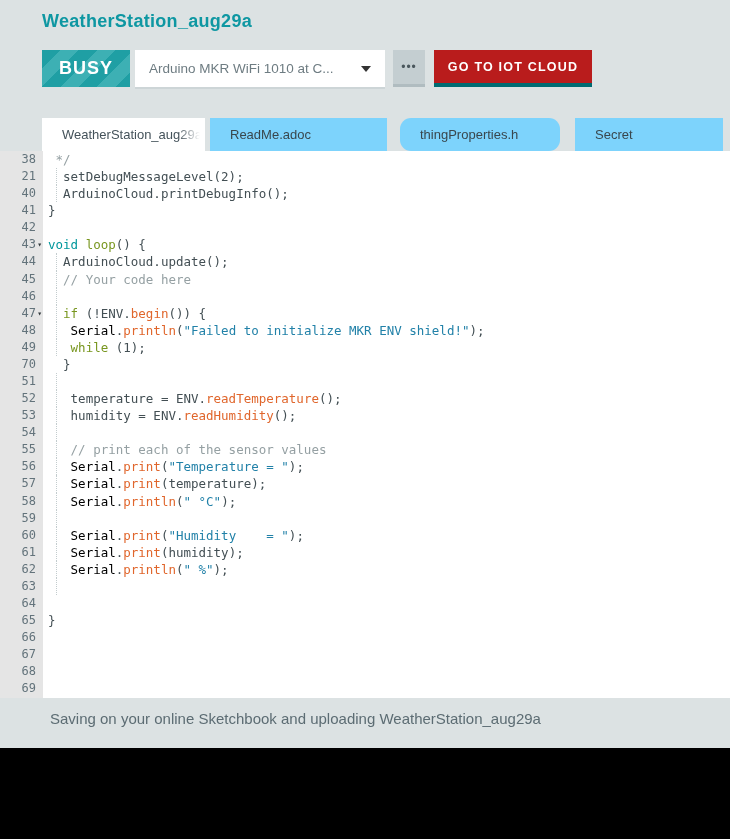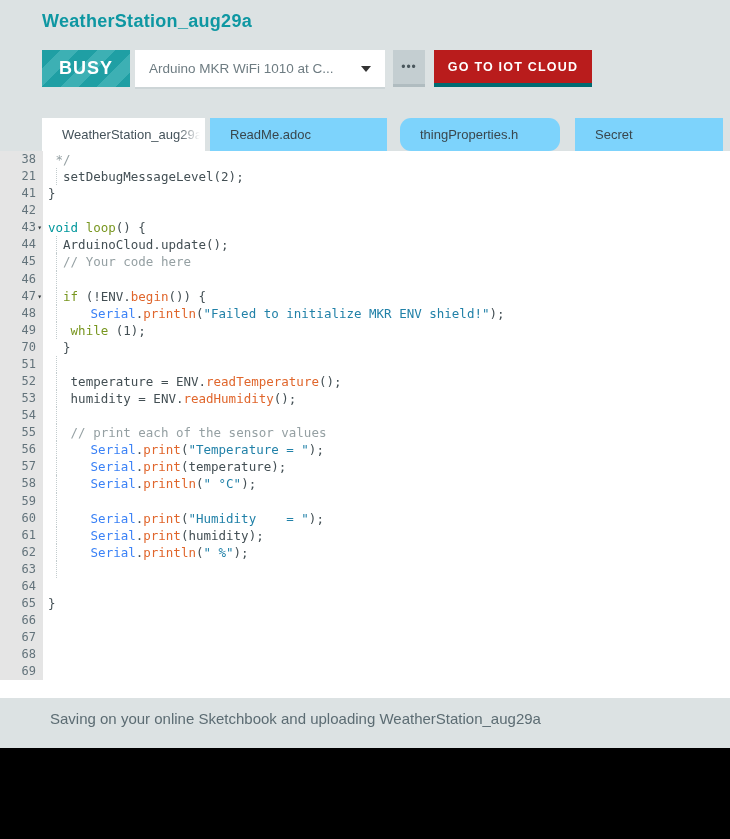--- a/index.html
+++ b/index.html
@@ -44,21 +44,21 @@
   .code-row { display:flex; height:17.09px; line-height:17.09px; }
   .gutter-cell { width:43px; flex:0 0 43px; background:#e5e5e5; color:#63737b; font-size:12px;
     text-align:right; padding-right:7px; position:relative; }
   .fold { position:absolute; right:1px; top:0; font-size:8px; color:#30383c; line-height:17px; }
   .code-cell { flex:1; padding-left:5px; position:relative; white-space:pre; color:#434f54; }
   .guide { position:absolute; left:13px; top:0; bottom:0; border-left:1px dotted #c3ccce; }
   .tok-p { color:#434f54; }
   .tok-k { color:#78961f; }
   .tok-t { color:#00979c; }
   .tok-f { color:#e0662c; }
-  .tok-s { color:#3b82f6;margin-left:20px; }
+  .tok-s { color:#000000; }
   .tok-str { color:#2181a8; }
   .tok-c { color:#95a0a3; }
 
   
   .statusbar { position:absolute; left:0; top:698px; width:582px; height:50px; background:#dce2e3; }
   .status-msg { position:absolute; left:50px; top:12px; font-size:15px; color:#5c6c73; }
 
   
   .console-panel { position:absolute; left:0; top:748px; width:730px; height:91px; background:#000; }
 </style>
@@ -101,20 +101,24 @@
     <div>
         <div class="code-row">
           <div class="gutter-cell">38</div>
           <div class="code-cell"><span class="tok-c"> */</span></div>
         </div>
         <div class="code-row">
           <div class="gutter-cell">21</div>
           <div class="code-cell"><span class="guide"></span><span class="tok-p">  setDebugMessageLevel(2);</span></div>
         </div>
         <div class="code-row">
+          <div class="gutter-cell">40</div>
+          <div class="code-cell"><span class="guide"></span><span class="tok-p">  ArduinoCloud.printDebugInfo();</span></div>
+        </div>
+        <div class="code-row">
           <div class="gutter-cell">41</div>
           <div class="code-cell"><span class="tok-p">}</span></div>
         </div>
         <div class="code-row">
           <div class="gutter-cell">42</div>
           <div class="code-cell"></div>
         </div>
         <div class="code-row">
           <div class="gutter-cell">43<span class="fold">▾</span></div>
           <div class="code-cell"><span class="tok-t">void</span><span class="tok-p"> </span><span class="tok-k">loop</span><span class="tok-p">() {</span></div>

